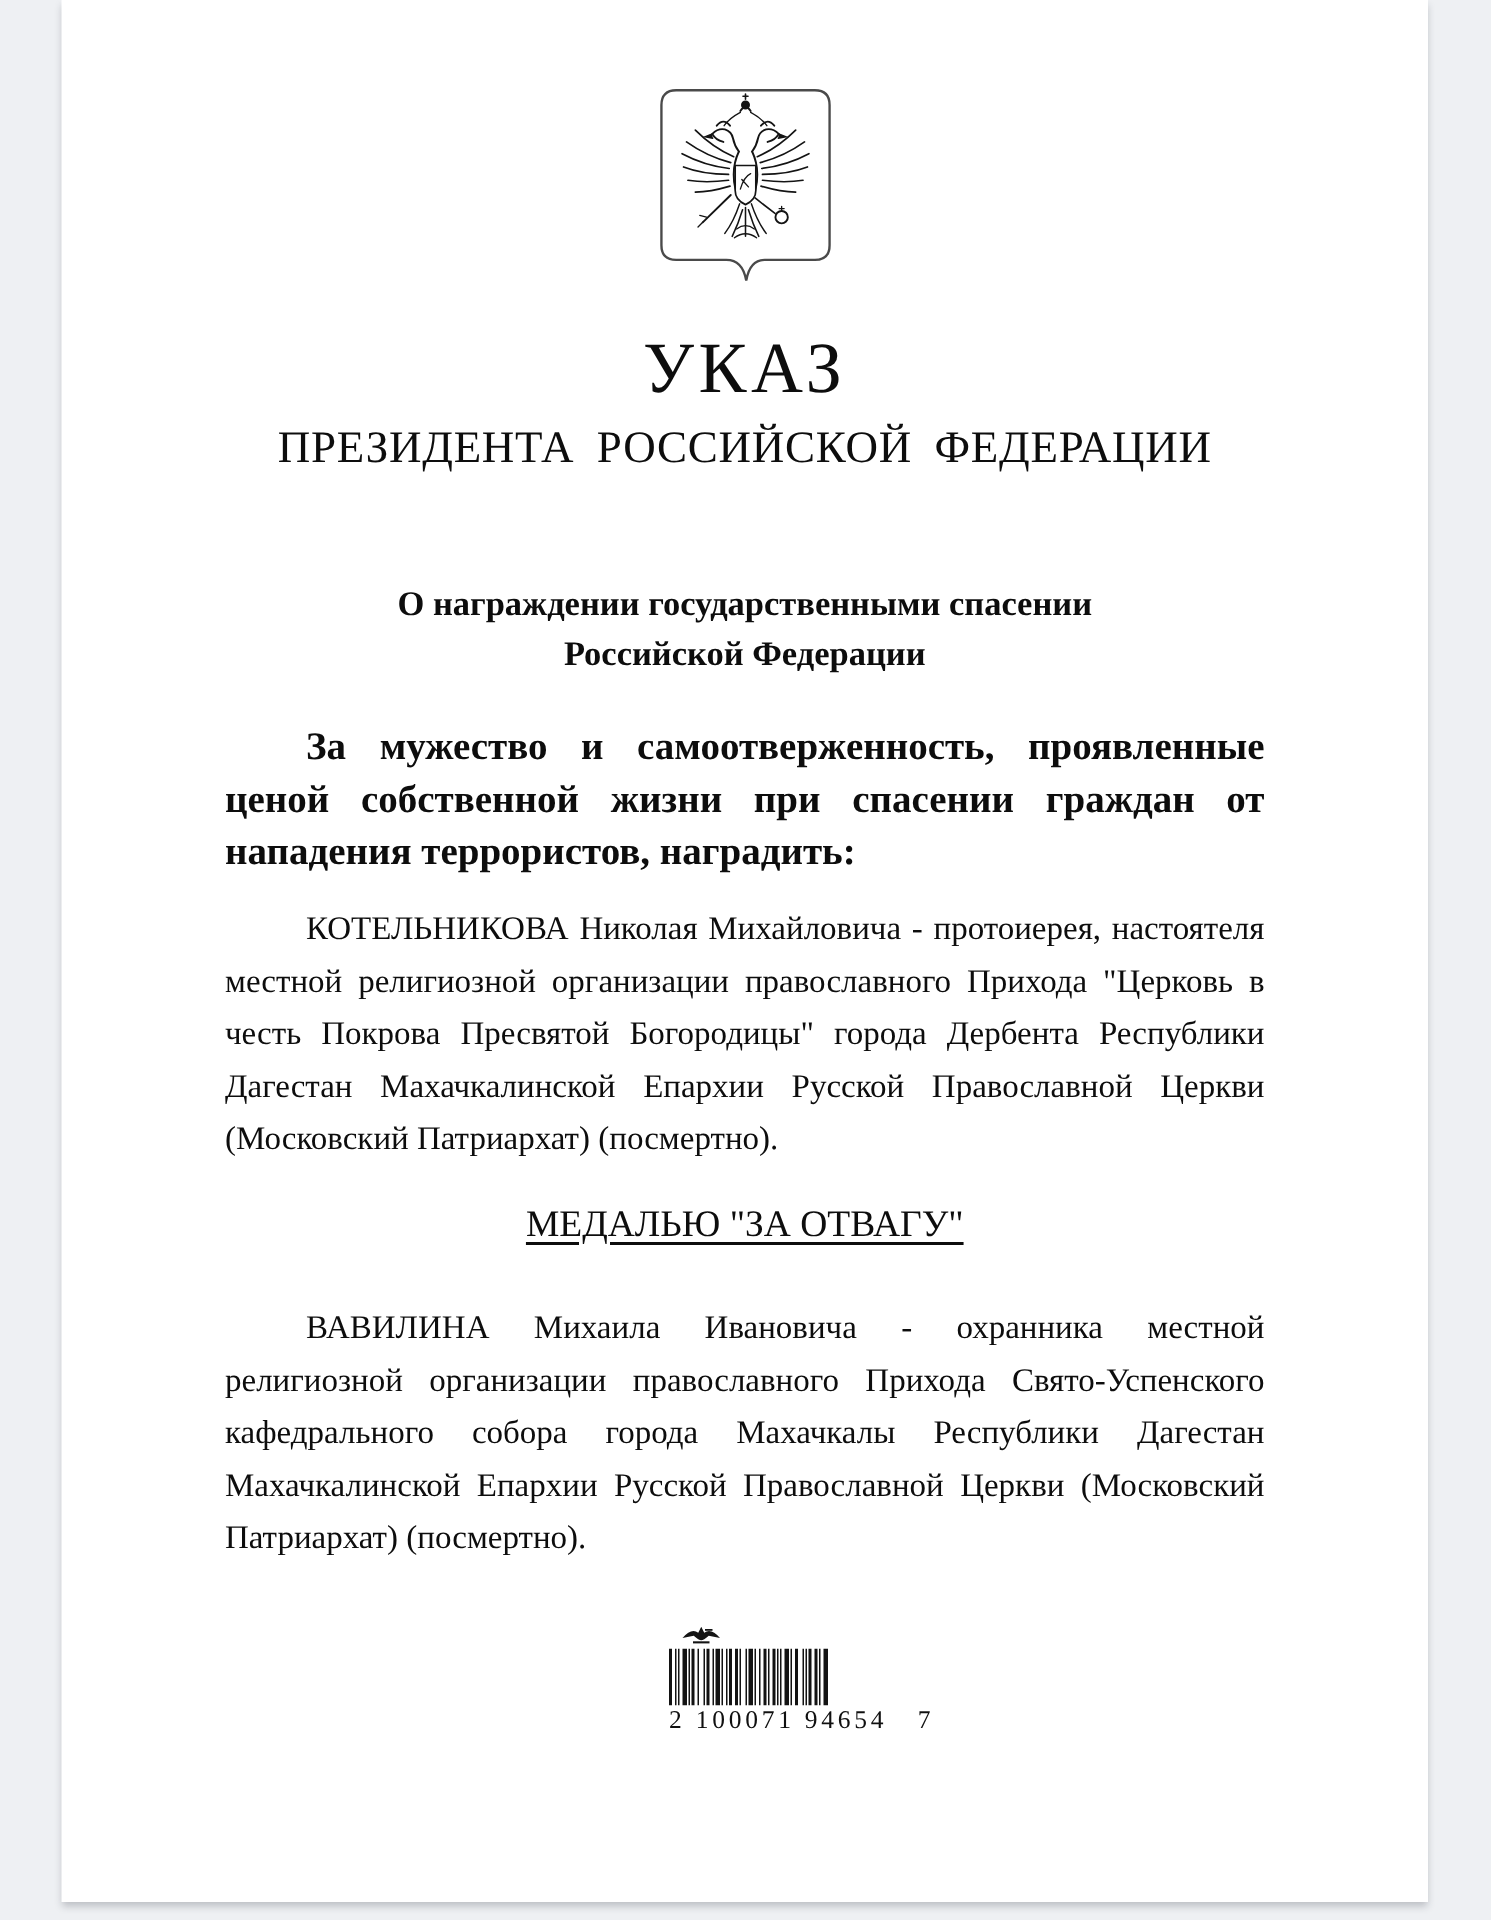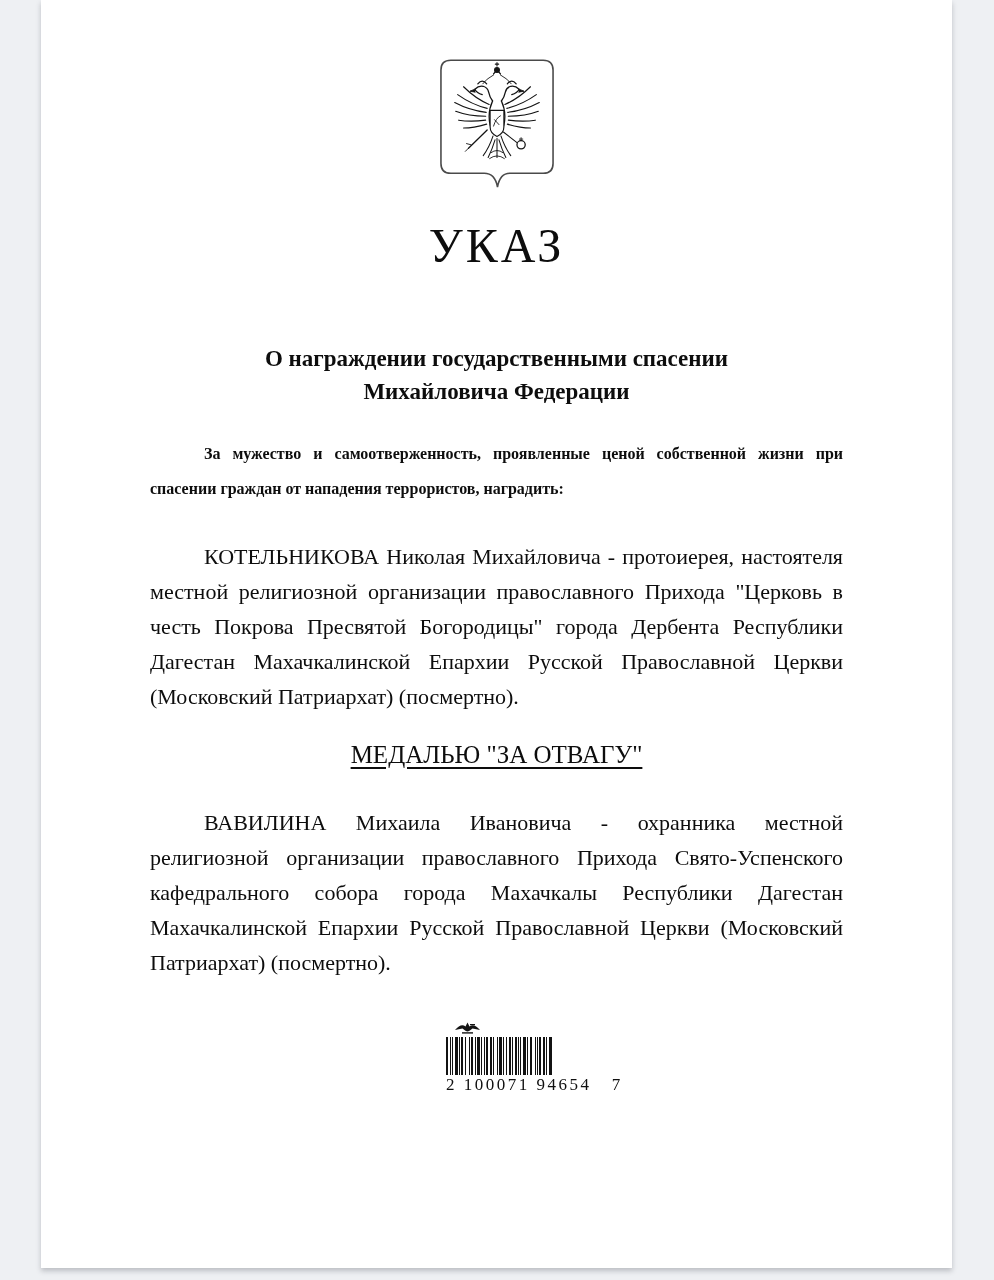--- a/index.html
+++ b/index.html
@@ -60,38 +60,38 @@
     margin-top: 70px;
     text-align: center;
     font-weight: bold;
     font-size: 23px;
     line-height: 33px;
   }
 
   .intro-para {
     margin-top: 28px;
     font-weight: bold;
-    font-size: 16px;
+    font-size: 26px;
     line-height: 35px;
     text-align: justify;
     text-indent: 54px;
   }
 
   .award-heading {
     margin-top: 26px;
     text-align: center;
     font-size: 25px;
     line-height: 30px;
     font-weight: normal;
     text-decoration: underline;
     text-underline-offset: 4px;
   }
 
   .award-para {
-    margin-top: 33px;
+    margin-top: 16px;
     font-size: 22px;
     line-height: 35px;
     text-align: justify;
     text-indent: 54px;
   }
 
   .award-para.second { margin-top: 35px; }
 
   .barcode-block {
     margin-top: 40px;
@@ -166,24 +166,25 @@
           <path d="M66.5 76 L80 86.5" stroke-width="1.1"></path>
           <circle cx="84.5" cy="89" r="4.2"></circle>
           <path d="M84.5 84.8 V81.8 M82.8 83.2 H86.2" stroke-width="0.9"></path>
 
           <path d="M56 80 Q52 92 46 100 M60 82.5 Q60 94 60 102 M64 80 Q68 92 74 100 M58 84 Q55 94 51 102 M62 84 Q65 94 69 102" stroke-width="1.05"></path>
           <path d="M54 97 Q60 92.5 66 97 M52.5 103 Q60 97.5 67.5 103" stroke-width="0.9"></path>
         </g>
       </svg>
 
       <h1 class="doc-title">УКАЗ</h1>
+      <div class="doc-subtitle">ПРЕЗИДЕНТА  РОССИЙСКОЙ  ФЕДЕРАЦИИ</div>
 
       <div class="doc-subject">
         <div>О награждении государственными спасении</div>
-        <div>Михайловича Федерации</div>
+        <div>Российской Федерации</div>
       </div>
 
       <p class="intro-para">За мужество и самоотверженность, проявленные ценой собственной жизни при спасении граждан от нападения террористов, наградить:</p>
 
       <p class="award-para">КОТЕЛЬНИКОВА Николая Михайловича - протоиерея, настоятеля местной религиозной организации православного Прихода "Церковь в честь Покрова Пресвятой Богородицы" города Дербента Республики Дагестан Махачкалинской Епархии Русской Православной Церкви (Московский Патриархат) (посмертно).</p>
 
       <h2 class="award-heading">МЕДАЛЬЮ "ЗА ОТВАГУ"</h2>
       <p class="award-para second">ВАВИЛИНА Михаила Ивановича - охранника местной религиозной организации православного Прихода Свято-Успенского кафедрального собора города Махачкалы Республики Дагестан Махачкалинской Епархии Русской Православной Церкви (Московский Патриархат) (посмертно).</p>
 
       <div class="barcode-block">

